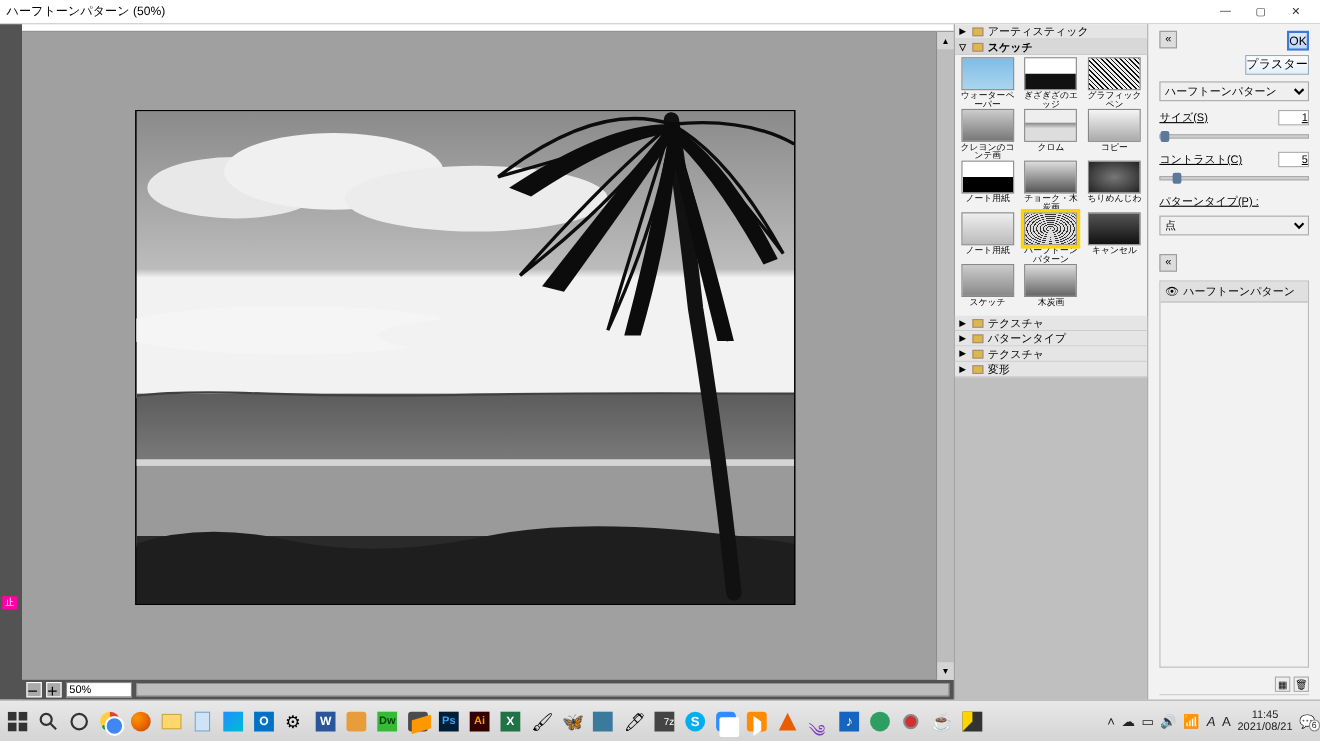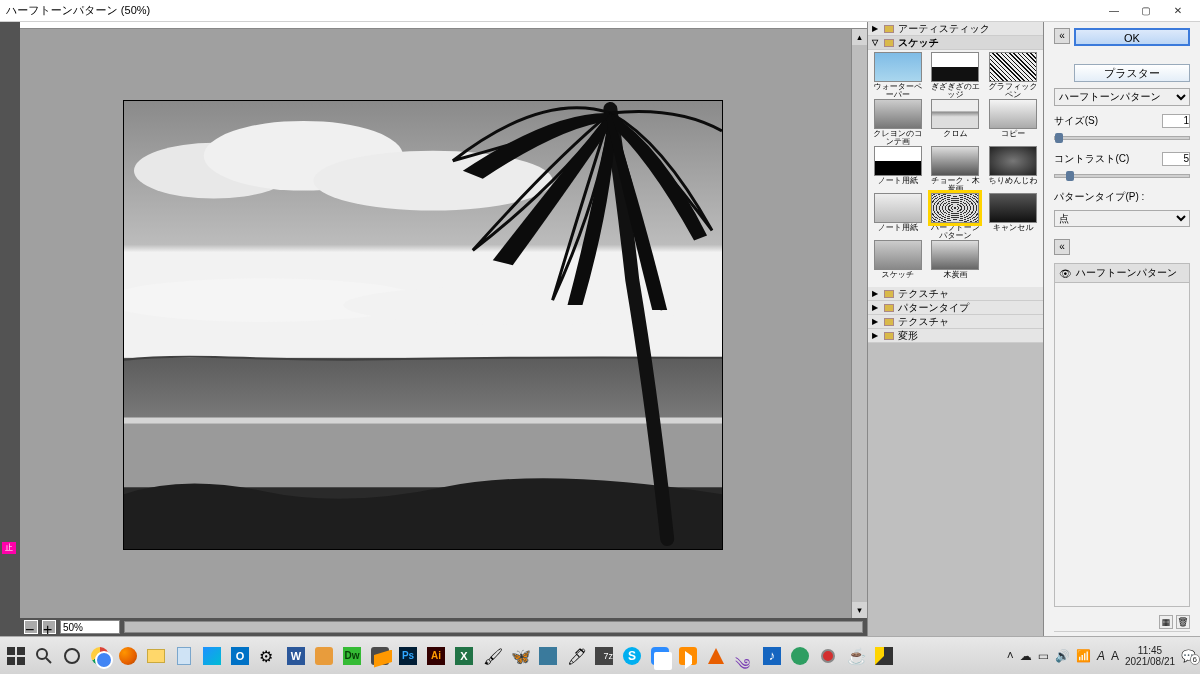--- a/index.html
+++ b/index.html
@@ -36,21 +36,21 @@
 .thumbs { display: grid; grid-template-columns: repeat(3, 1fr); padding: 2px; gap: 2px; }
 .thumb { display: flex; flex-direction: column; align-items: center; cursor: pointer; }
 .thumb .tbox { width: 48px; height: 30px; border: 1px solid #888; background: linear-gradient(#ddd,#888); position: relative; }
 .thumb.selected .tbox { outline: 3px solid #ffd400; }
 .thumb .tlabel { font-size: 8px; text-align: center; line-height: 1; margin-top: 1px; height: 14px; white-space: pre-wrap; }
 
 .settings-panel { width: 156px; background: #f2f2f2; display: flex; flex-direction: column; padding: 6px 10px 4px 10px; gap: 6px; }
 .settings-panel .btn { height: 18px; font-size: 11px; border: 1px solid #9ab; background: linear-gradient(#fff,#e4eef8); text-align: center; line-height: 16px; cursor: pointer; }
 .settings-panel .btn.ok { border: 2px solid #3b7adb; background: linear-gradient(#dce9fb,#bcd6f5); }
 .settings-panel select { width: 100%; font-size: 10px; height: 18px; border: 1px solid #aaa; }
-.settings-panel .paramrow { display: flex; align-items: flex-start; font-size: 10px; margin-top: 2px; }
+.settings-panel .paramrow { display: flex; align-items: flex-start; font-size: 10px; margin-top: 2px; text-decoration: underline; }
 .settings-panel .paramrow .plabel { flex: 1; }
 .settings-panel .paramrow input[type=text] { width: 28px; font-size: 10px; text-align: right; border: 1px solid #aaa; height: 14px; }
 .settings-panel .slider { height: 4px; background: #d0d0d0; border: 1px solid #aaa; margin: 2px 0 4px 0; position: relative; }
 .settings-panel .slider .handle { position: absolute; top: -4px; width: 8px; height: 10px; background: #5c799b; border-radius: 2px; }
 .settings-panel .preview-section { margin-top: auto; border: 1px solid #bbb; height: 352px; }
 .settings-panel .preview-section .pheader { background: #e0e0e0; font-size: 10px; padding: 2px 4px; border-bottom: 1px solid #bbb; display:flex; align-items:center; gap:4px;}
 .settings-panel .toolbar-mini { display:flex; justify-content:flex-end; gap:3px; padding:2px 0; border-bottom:1px solid #ccc;}
 .settings-panel .toolbar-mini .mi{ width:14px;height:14px;border:1px solid #aaa;background:#eee;font-size:9px;text-align:center;line-height:12px;}
 .settings-panel .collapse-btn { width:16px; height:16px; border:1px solid #999; background:#ddd; font-size:10px; text-align:center; line-height:14px; align-self:flex-start;}
 
@@ -241,21 +241,21 @@
       <span class="tri">▶</span>
       <span class="folder"></span>
       <span>変形</span>
     </div>
     <div style="flex:1;background:#bfbfbf;"></div>
   </div>
 
   <div class="settings-panel">
     <div style="display:flex;gap:4px;">
       <div class="collapse-btn">«</div>
-      <div style="flex:1; display:flex; flex-direction:column; gap:18px;">
+      <div style="flex:1; display:flex; flex-direction:column; gap:4px;align-items:flex-end;">
         <div class="btn ok">OK</div>
         <div class="btn">プラスター</div>
       </div>
     </div>
     <select>
       <option>ハーフトーンパターン</option>
     </select>
 
     <div class="paramrow">
       <span class="plabel">サイズ(S)</span>

